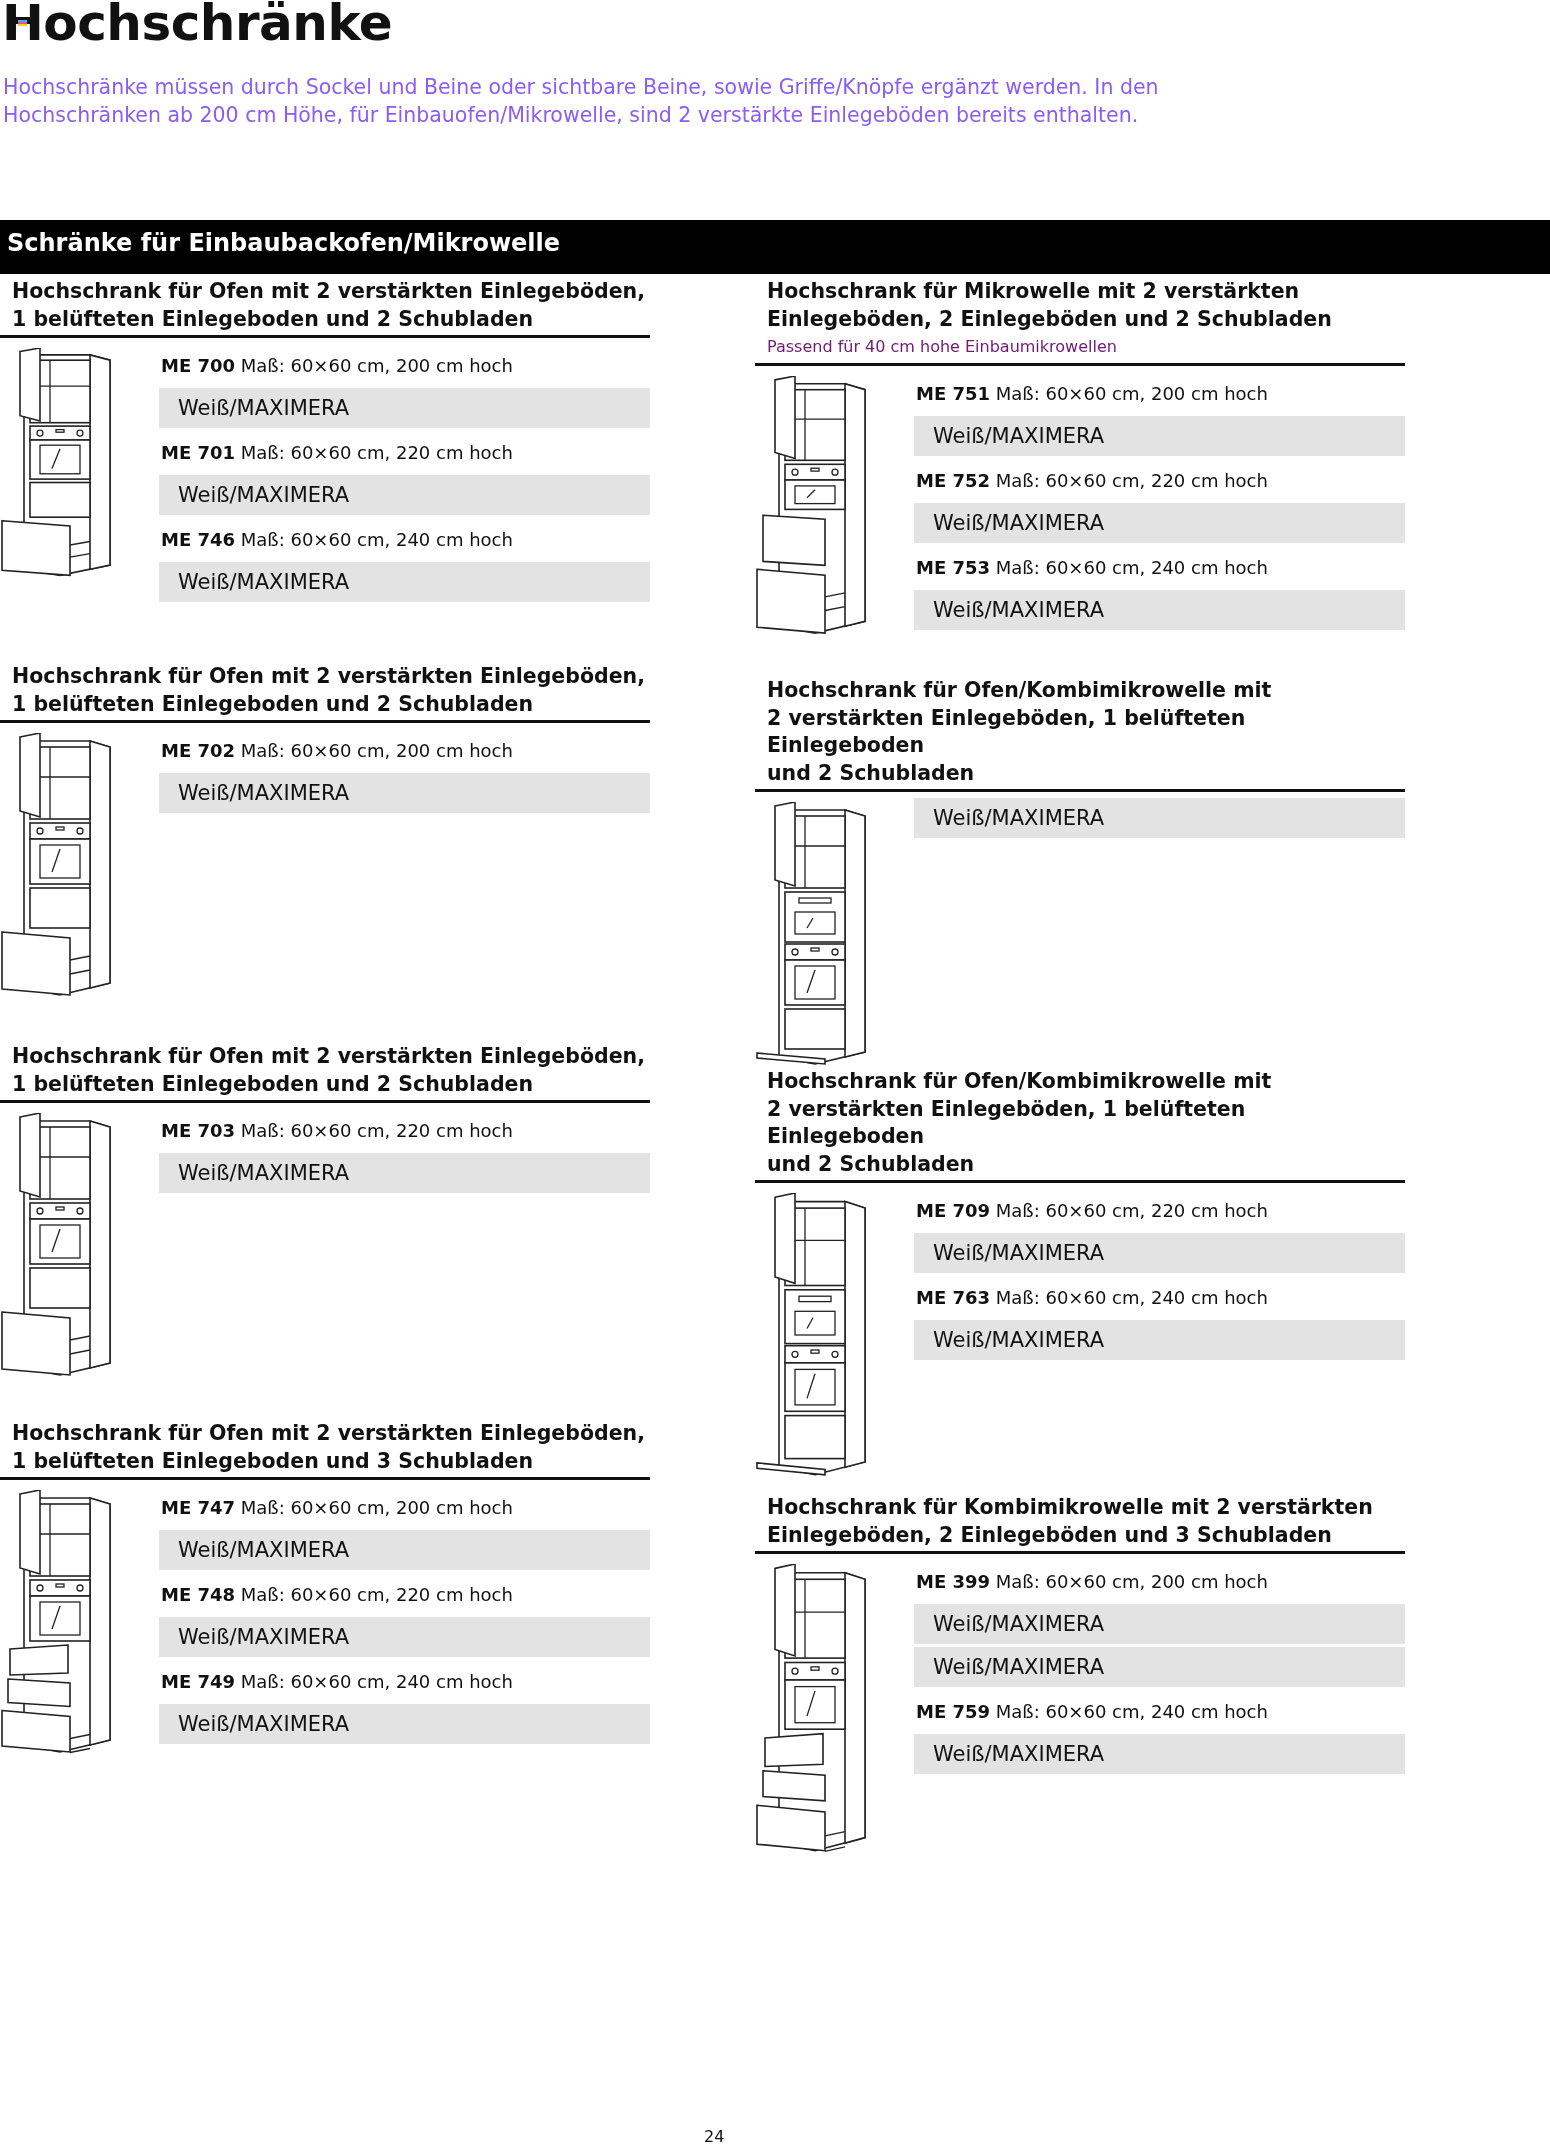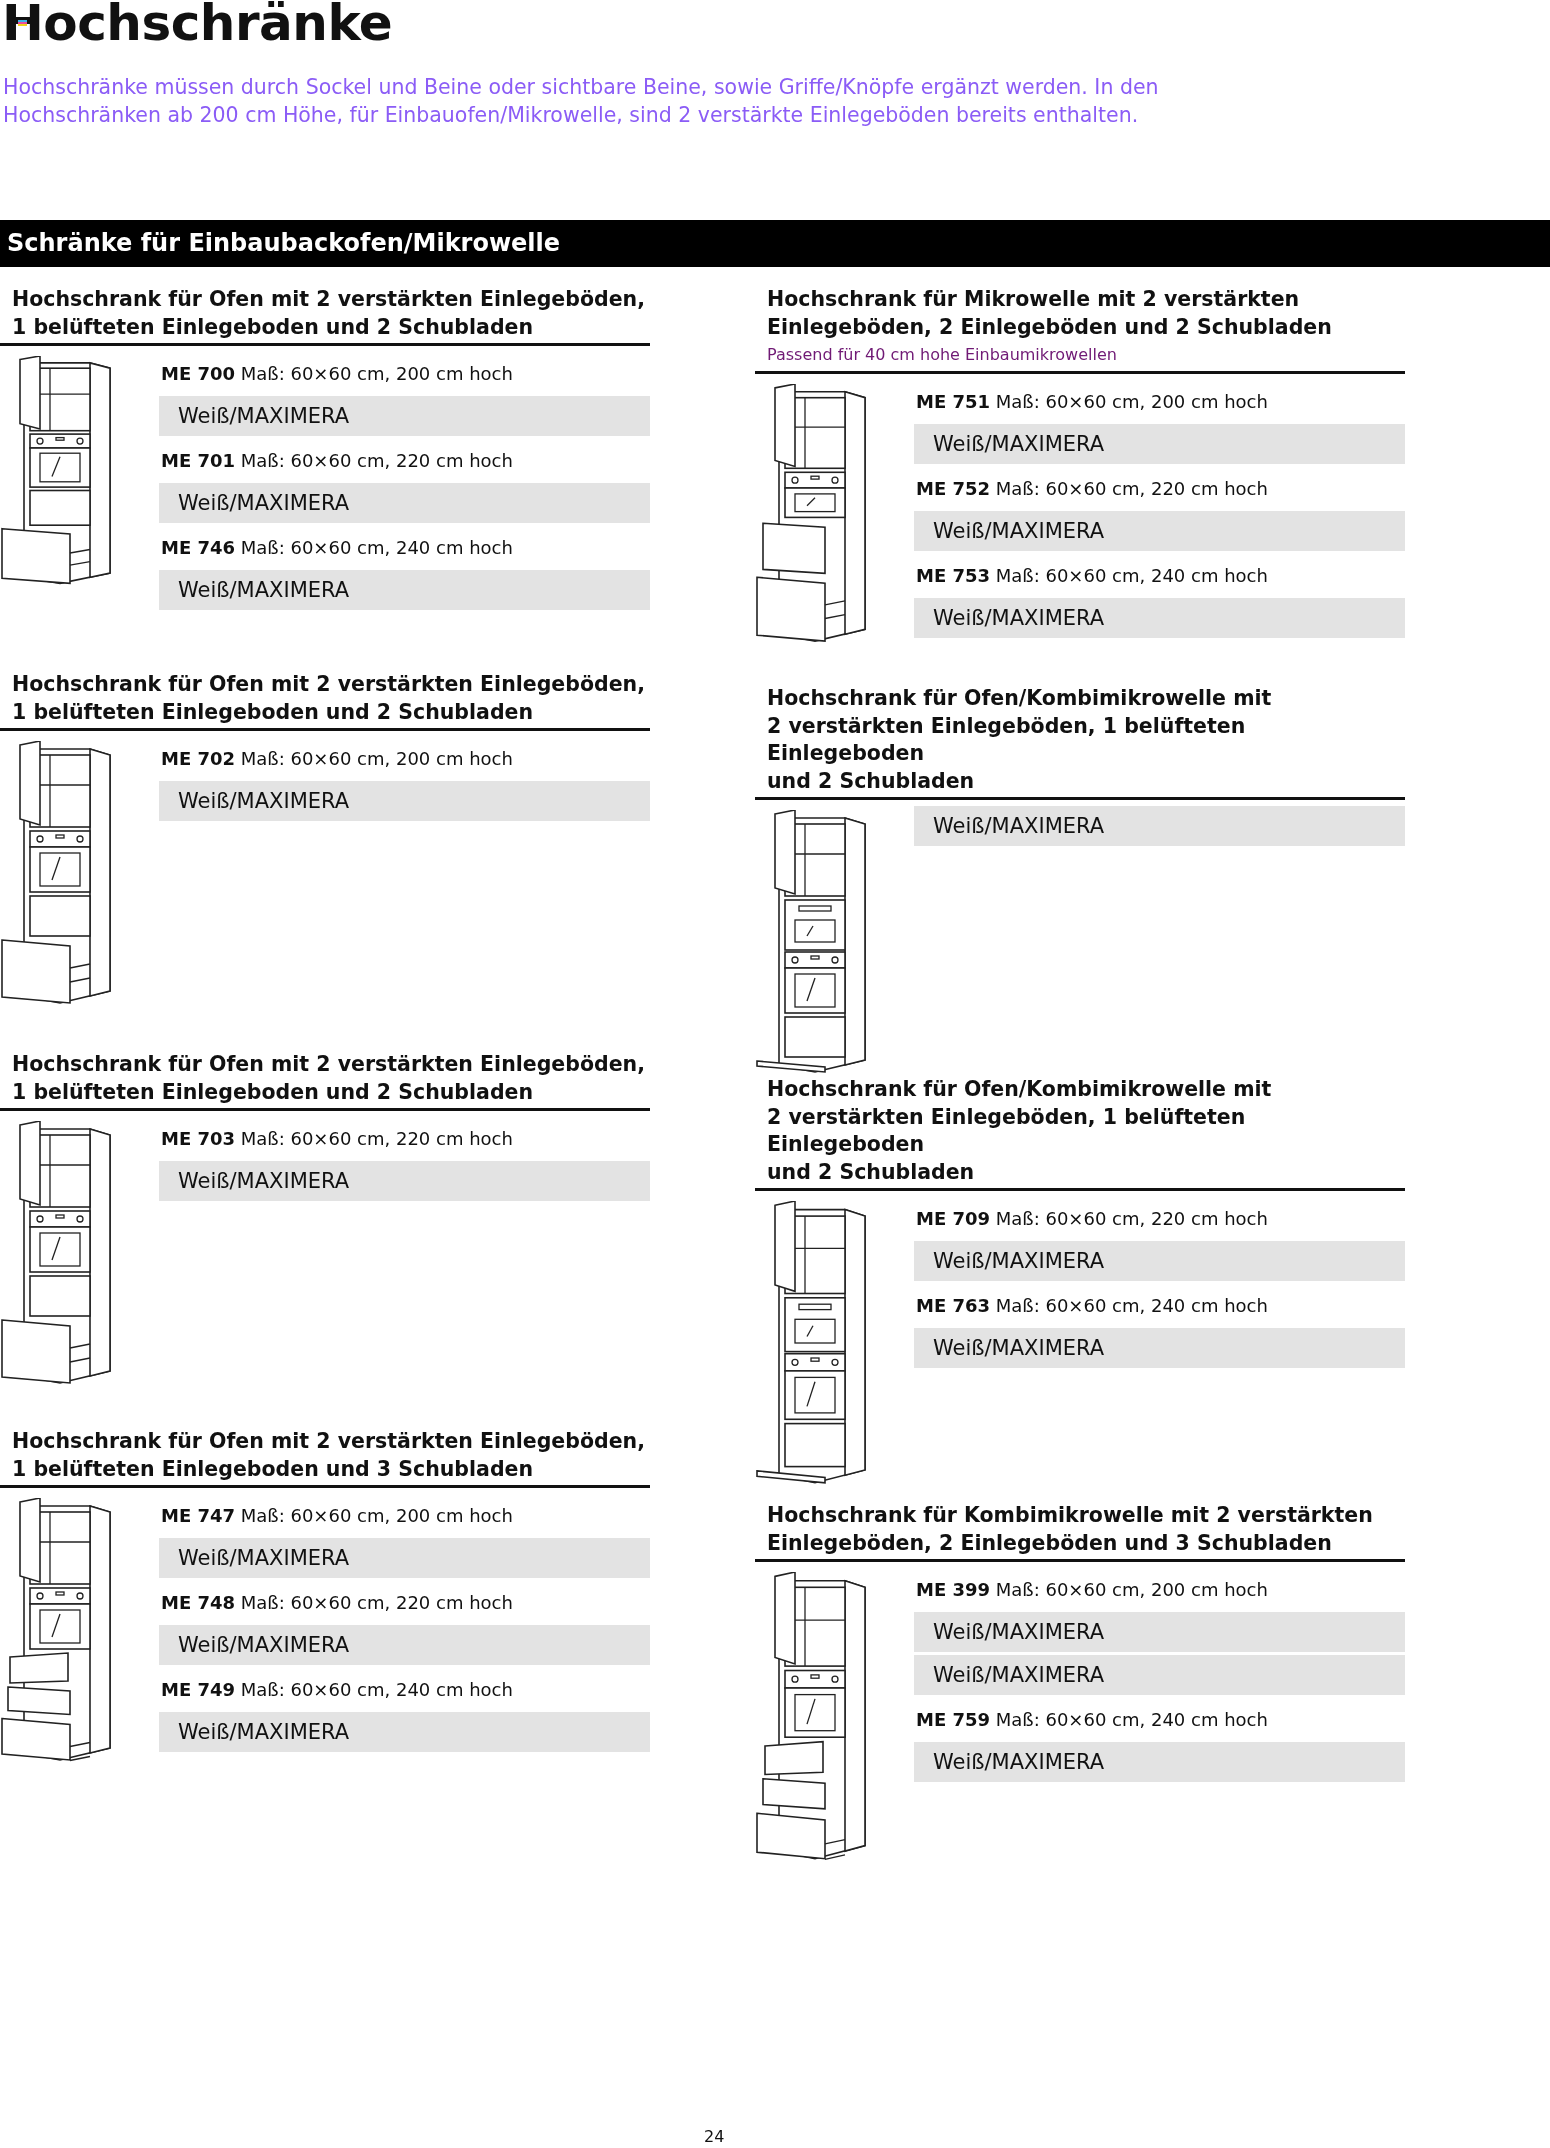--- a/index.html
+++ b/index.html
@@ -4,24 +4,24 @@
 <style>
   * { box-sizing: border-box; margin: 0; padding: 0; }
   html, body { width: 1550px; height: 2148px; background: #ffffff; overflow: hidden; }
   body { position: relative; font-family: "DejaVu Sans", "Liberation Sans", sans-serif; color: #111; }
 
   .page-title { position: absolute; left: 2px; top: -6px; font-size: 50px; font-weight: bold; letter-spacing: -0.5px; color: #111; }
   .cmyk-mark { position: absolute; left: 18px; top: 20px; width: 9px; height: 7px; }
   .cmyk-mark span { display: block; height: 2px; }
   .intro { position: absolute; left: 3px; top: 74px; width: 1200px; font-size: 20.5px; line-height: 27.5px; color: #8b5cf6; }
 
-  .section-bar { position: absolute; left: 0; top: 220px; width: 1550px; height: 47px; background: #000; }
+  .section-bar { position: absolute; left: 0; top: 220px; width: 1550px; height: 54px; background: #000; }
   .section-bar-title { position: absolute; left: 7px; top: 9px; color: #fff; font-size: 24px; font-weight: bold; }
 
-  .block { position: absolute; width: 650px; margin-top: 8px; }
+  .block { position: absolute; width: 650px; }
   .block-title { font-size: 20.5px; font-weight: bold; line-height: 27.5px; padding-left: 12px; color: #111; }
   .block-sub { font-size: 16px; line-height: 27.5px; padding-left: 12px; color: #701a75; }
   .block-rule { height: 3px; background: #111; margin-top: 2px; width: 650px; }
   .block-body { position: relative; }
   .cab { position: absolute; left: 0; top: 10px; }
   .items { position: absolute; left: 159px; top: 6px; width: 491px; }
   .item-size { height: 44px; font-size: 18px; line-height: 44px; padding-left: 2px; color: #111; }
   .item-size b { font-weight: bold; }
   .item-color { height: 40px; background: #e3e3e3; font-size: 21px; line-height: 40px; padding-left: 19px; color: #111; margin-bottom: 3px; }
 

